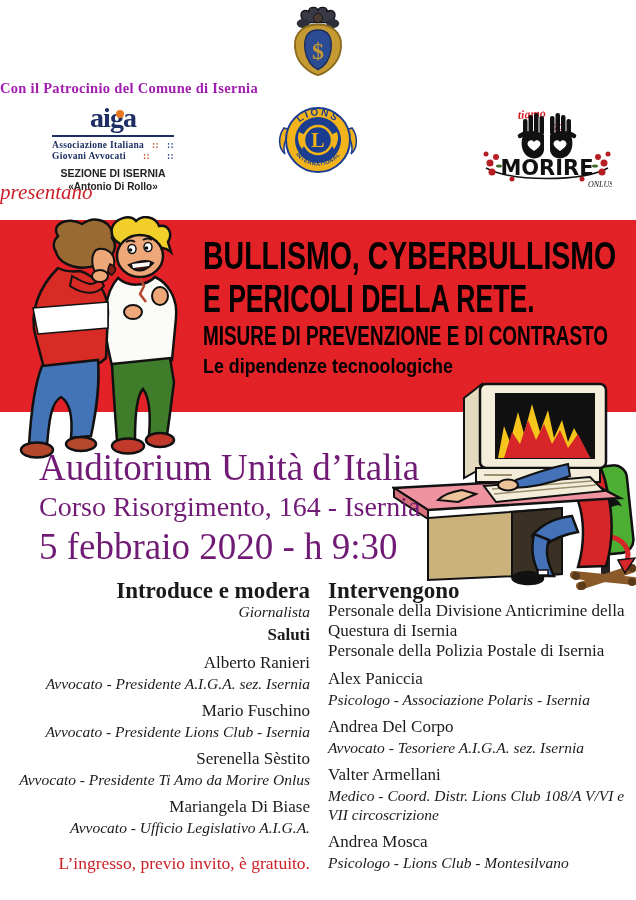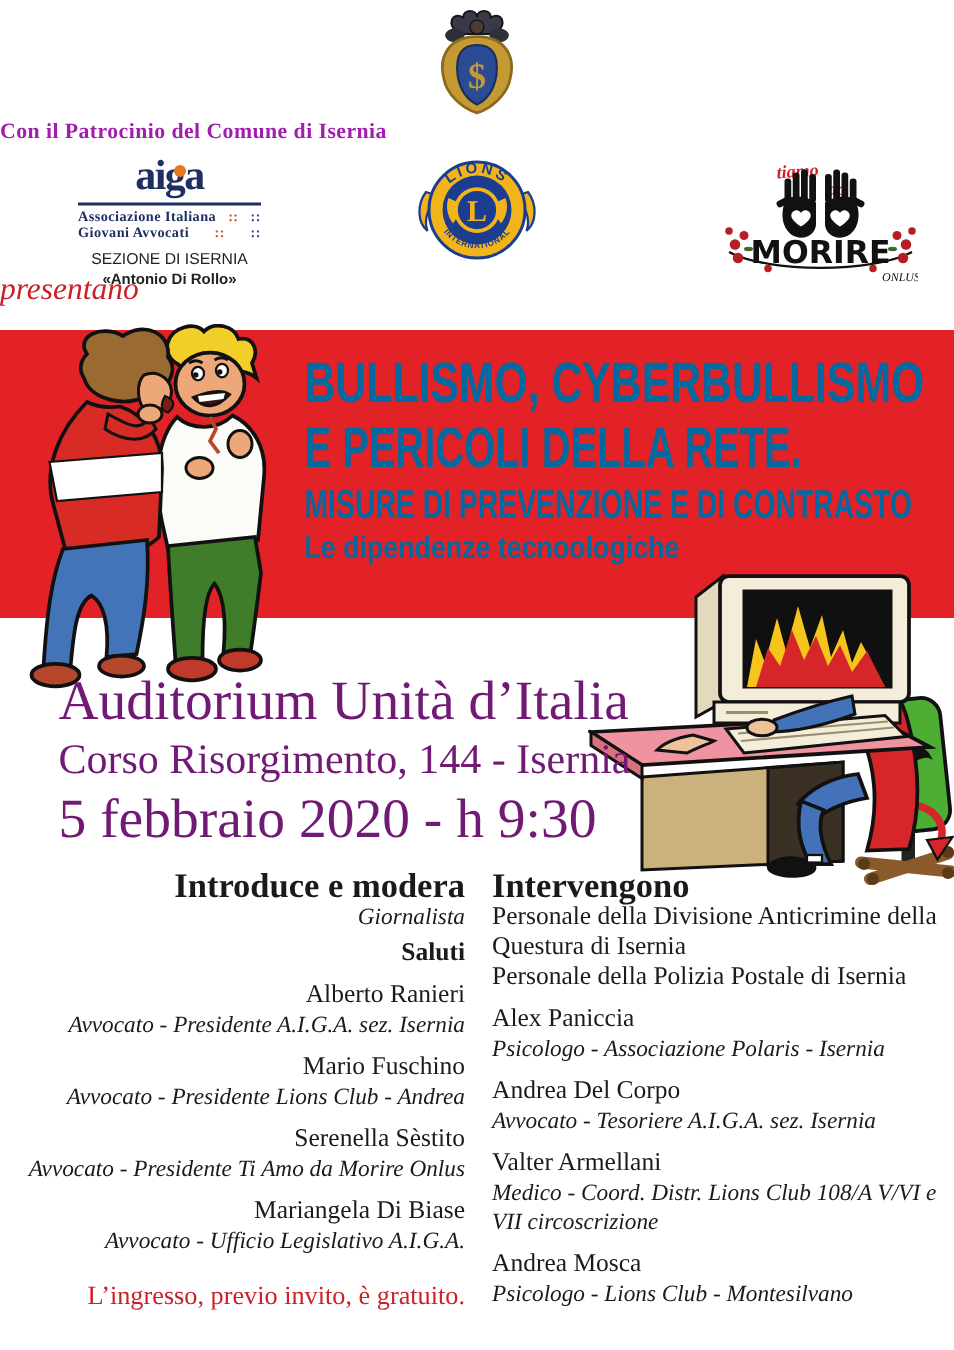--- a/index.html
+++ b/index.html
@@ -14,31 +14,31 @@
   
   .aiga{position:absolute;left:50px;top:106px;width:126px;text-align:center;}
   .aiga-word{position:relative;display:inline-block;font-family:"Liberation Serif",serif;
              font-weight:bold;font-size:28px;line-height:.85;color:#1d2f63;letter-spacing:-1px;}
   .aiga-dot{position:absolute;left:26px;top:4px;width:8px;height:8px;border-radius:50%;background:#e87722;}
   .aiga-rule{height:2px;background:#1d2f63;margin:4px 2px 3px 2px;}
   .aiga-row{display:flex;justify-content:space-between;align-items:center;
             font-size:9.5px;font-weight:bold;color:#1d2f63;letter-spacing:.3px;padding:0 2px;margin-top:1px;}
   .aiga-row .d1{color:#c8552c;font-weight:bold;}
   .aiga-row .d2{color:#2b4b95;font-weight:bold;}
-  .aiga-sez{margin-top:6px;font-family:"Liberation Sans",sans-serif;font-weight:normal;font-size:10.5px;color:#222;}
+  .aiga-sez{margin-top:6px;font-family:"Liberation Sans",sans-serif;font-weight:bold;font-size:10.5px;color:#222;}
   .aiga-sub{margin-top:2px;font-family:"Liberation Sans",sans-serif;font-weight:bold;font-size:10px;color:#222;}
 
   .lions{position:absolute;left:276px;top:102px;width:84px;height:80px;}
   .presentano{position:absolute;left:0;top:180px;width:636px;text-align:left;
               font-style:italic;font-size:21px;color:#cc2027;}
   .morire{position:absolute;left:482px;top:106px;width:130px;height:84px;}
 
   
   .banner{position:absolute;left:0;top:220px;width:636px;height:192px;background:#e32227;}
-  .banner-text{position:absolute;left:203px;top:234px;width:432px;color:#0369a1;
+  .banner-text{position:absolute;left:203px;top:234px;width:432px;color:#000000;
                font-family:"Liberation Sans",sans-serif;font-weight:bold;}
   .bt1,.bt2,.bt3,.bt4{display:inline-block;transform-origin:left center;white-space:nowrap;}
   .bt1{font-size:38px;line-height:44px;transform:scaleX(.75);}
   .bt2{font-size:38px;line-height:42px;transform:scaleX(.70);}
   .bt3{font-size:27px;line-height:33px;transform:scaleX(.70);}
   .bt4{font-size:21px;line-height:26px;transform:scaleX(.85);}
 
   .kids{position:absolute;left:0;top:216px;width:190px;height:245px;}
   .devil{position:absolute;left:392px;top:368px;width:244px;height:222px;}
 
@@ -243,36 +243,36 @@
     <path d="M70,122 C58,124 50,128 46,132 L66,134 C74,130 80,128 84,126 Z" fill="#eec39a" stroke="#111" stroke-width="2"></path>
 
     <path d="M180,148 C162,150 148,158 140,168 L152,178 C162,170 174,166 186,164 Z" fill="#4472b8" stroke="#111" stroke-width="2.5"></path>
     <path d="M142,166 C138,184 142,196 148,208 L162,208 C155,194 153,182 157,172 Z" fill="#4472b8" stroke="#111" stroke-width="2.5"></path>
     <path d="M120,208 C128,200 148,202 152,209 C154,215 144,218 132,217 C124,216 117,213 120,208 Z" fill="#111"></path>
     <rect x="146" y="202" width="10" height="5" fill="#fff" stroke="#111" stroke-width="1.5"></rect>
   </svg>
 
   <div class="venue">
     <div class="venue-name">Auditorium Unità d’Italia</div>
-    <div class="venue-addr">Corso Risorgimento, 144 - Isernia</div>
+    <div class="venue-addr">Corso Risorgimento, 164 - Isernia</div>
     <div class="venue-date">5 febbraio 2020 - h 9:30</div>
   </div>
 
   <div class="col-left">
     <div class="col-h">Introduce e modera</div>
     <div class="p-role">Giornalista</div>
     <div class="saluti">Saluti</div>
 
     <div>
       <div class="p-name">Alberto Ranieri</div>
       <div class="p-role">Avvocato - Presidente A.I.G.A. sez. Isernia</div>
     </div>
     <div>
       <div class="p-name">Mario Fuschino</div>
-      <div class="p-role">Avvocato - Presidente Lions Club - Andrea</div>
+      <div class="p-role">Avvocato - Presidente Lions Club - Isernia</div>
     </div>
     <div>
       <div class="p-name">Serenella Sèstito</div>
       <div class="p-role">Avvocato - Presidente Ti Amo da Morire Onlus</div>
     </div>
     <div>
       <div class="p-name">Mariangela Di Biase</div>
       <div class="p-role">Avvocato - Ufficio Legislativo A.I.G.A.</div>
     </div>
 

